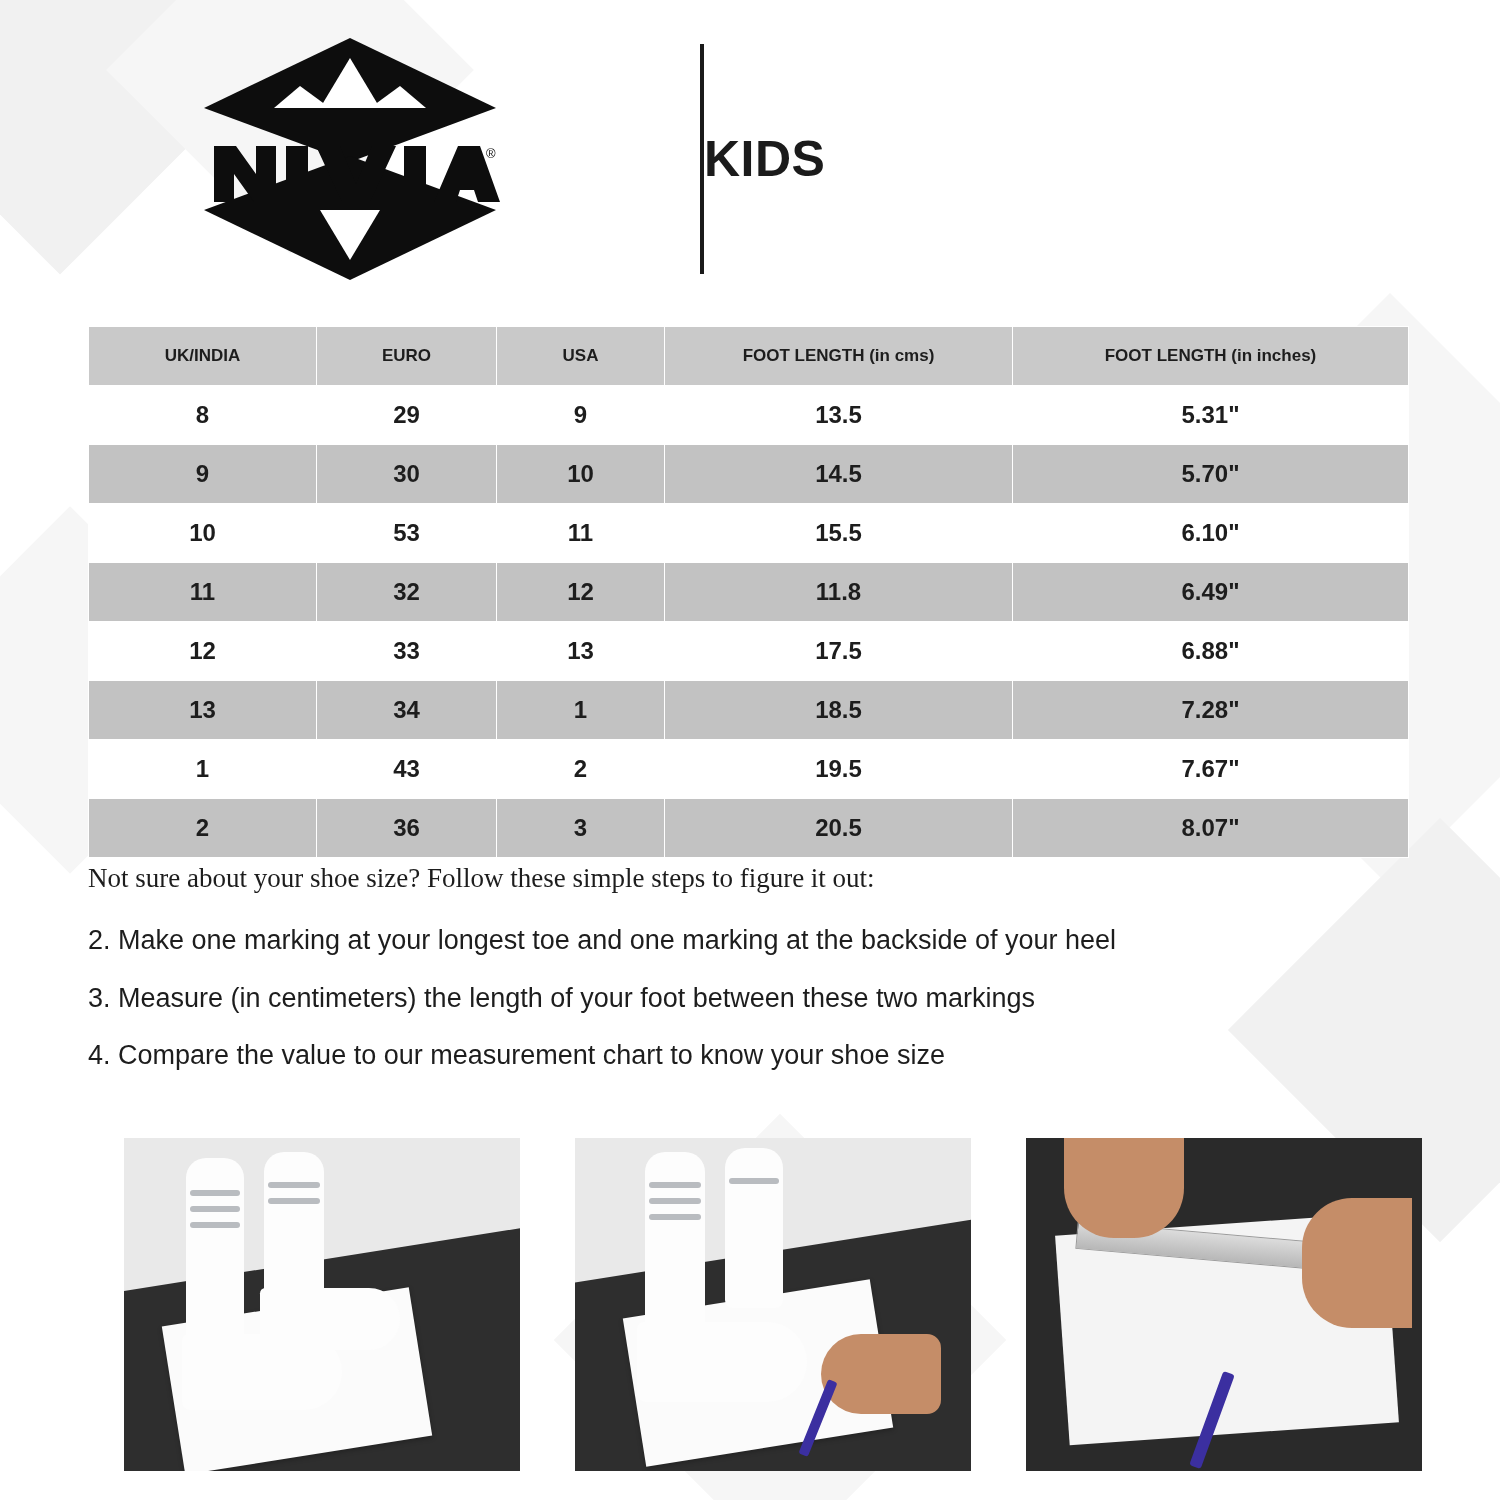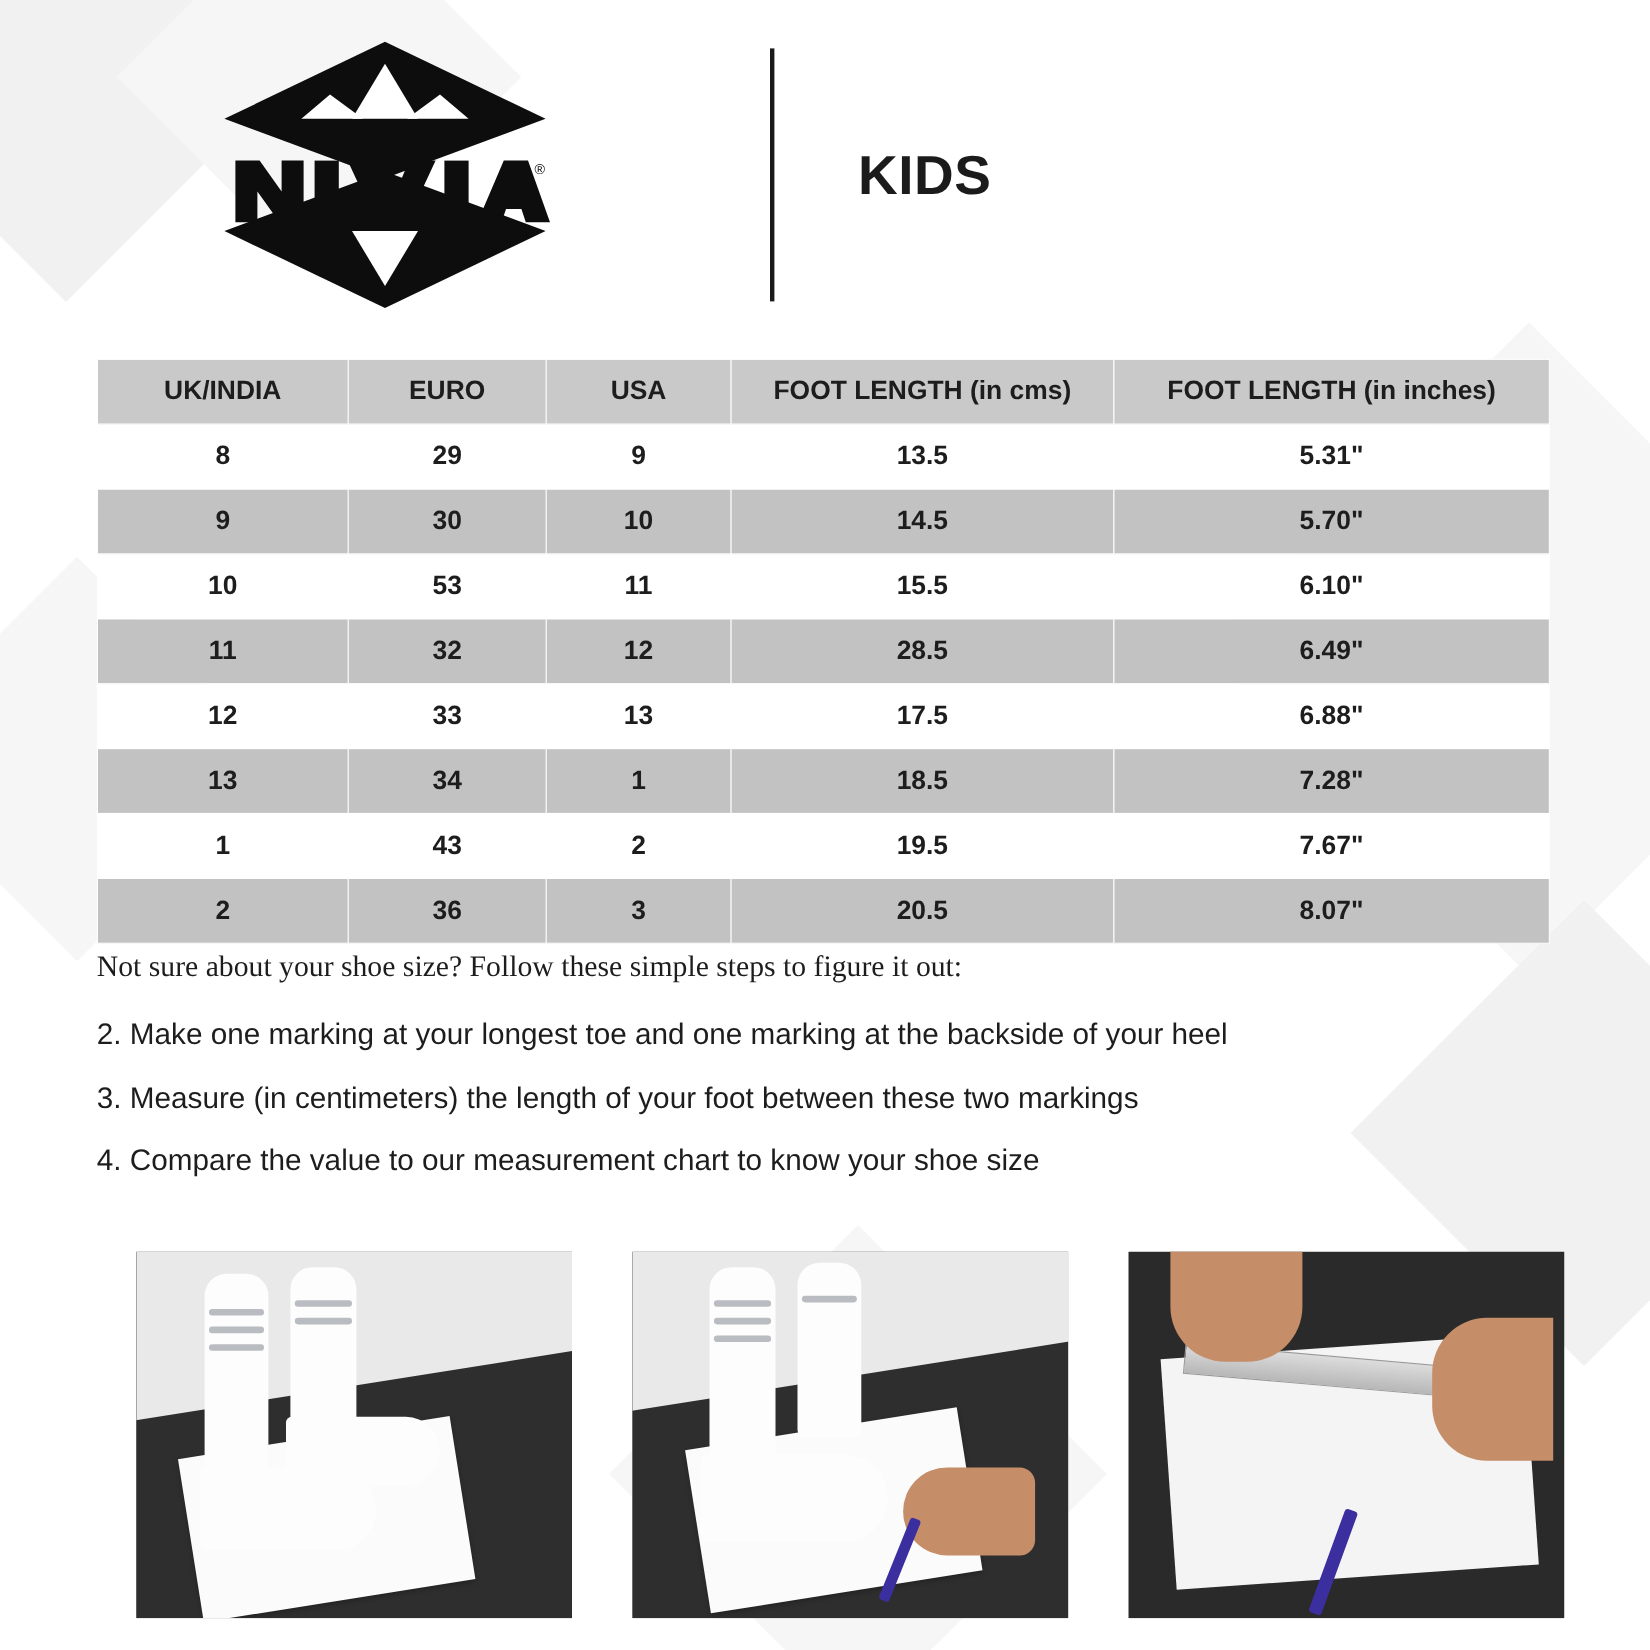--- a/index.html
+++ b/index.html
@@ -65,21 +65,20 @@
   .logo svg { display:block; }
 
   .divider {
     width: 4px;
     height: 230px;
     background: #1a1a1a;
   }
 
   .title-wrap {
     flex: 1;
-    padding-left: 76px;
     display: flex;
     flex-direction: column;
     justify-content: center;
   }
   .title-line1 {
     font-size: 50px;
     font-weight: bold;
     letter-spacing: 0.5px;
     line-height: 1.12;
     color: #1b1b1b;
@@ -105,21 +104,21 @@
     border: 1px solid #ffffff;
     text-align: center;
     font-size: 24px;
     color: #1d1d1d;
     height: 58px;
     padding: 0;
   }
   .size-table th {
     background: #c9c9c9;
     font-weight: bold;
-    font-size: 24px;
+    font-size: 17px;
     height: 58px;
   }
   .size-table tbody tr:nth-child(odd) td {
     background: #ffffff;
   }
   .size-table tbody tr:nth-child(even) td {
     background: #c2c2c2;
   }
   .size-table td { font-weight: bold; }
   .col-uk { width: 228px; }
@@ -286,21 +285,21 @@
         <td>10</td>
         <td>53</td>
         <td>11</td>
         <td>15.5</td>
         <td>6.10"</td>
       </tr>
       <tr>
         <td>11</td>
         <td>32</td>
         <td>12</td>
-        <td>28.5</td>
+        <td>11.8</td>
         <td>6.49"</td>
       </tr>
       <tr>
         <td>12</td>
         <td>33</td>
         <td>13</td>
         <td>17.5</td>
         <td>6.88"</td>
       </tr>
       <tr>

